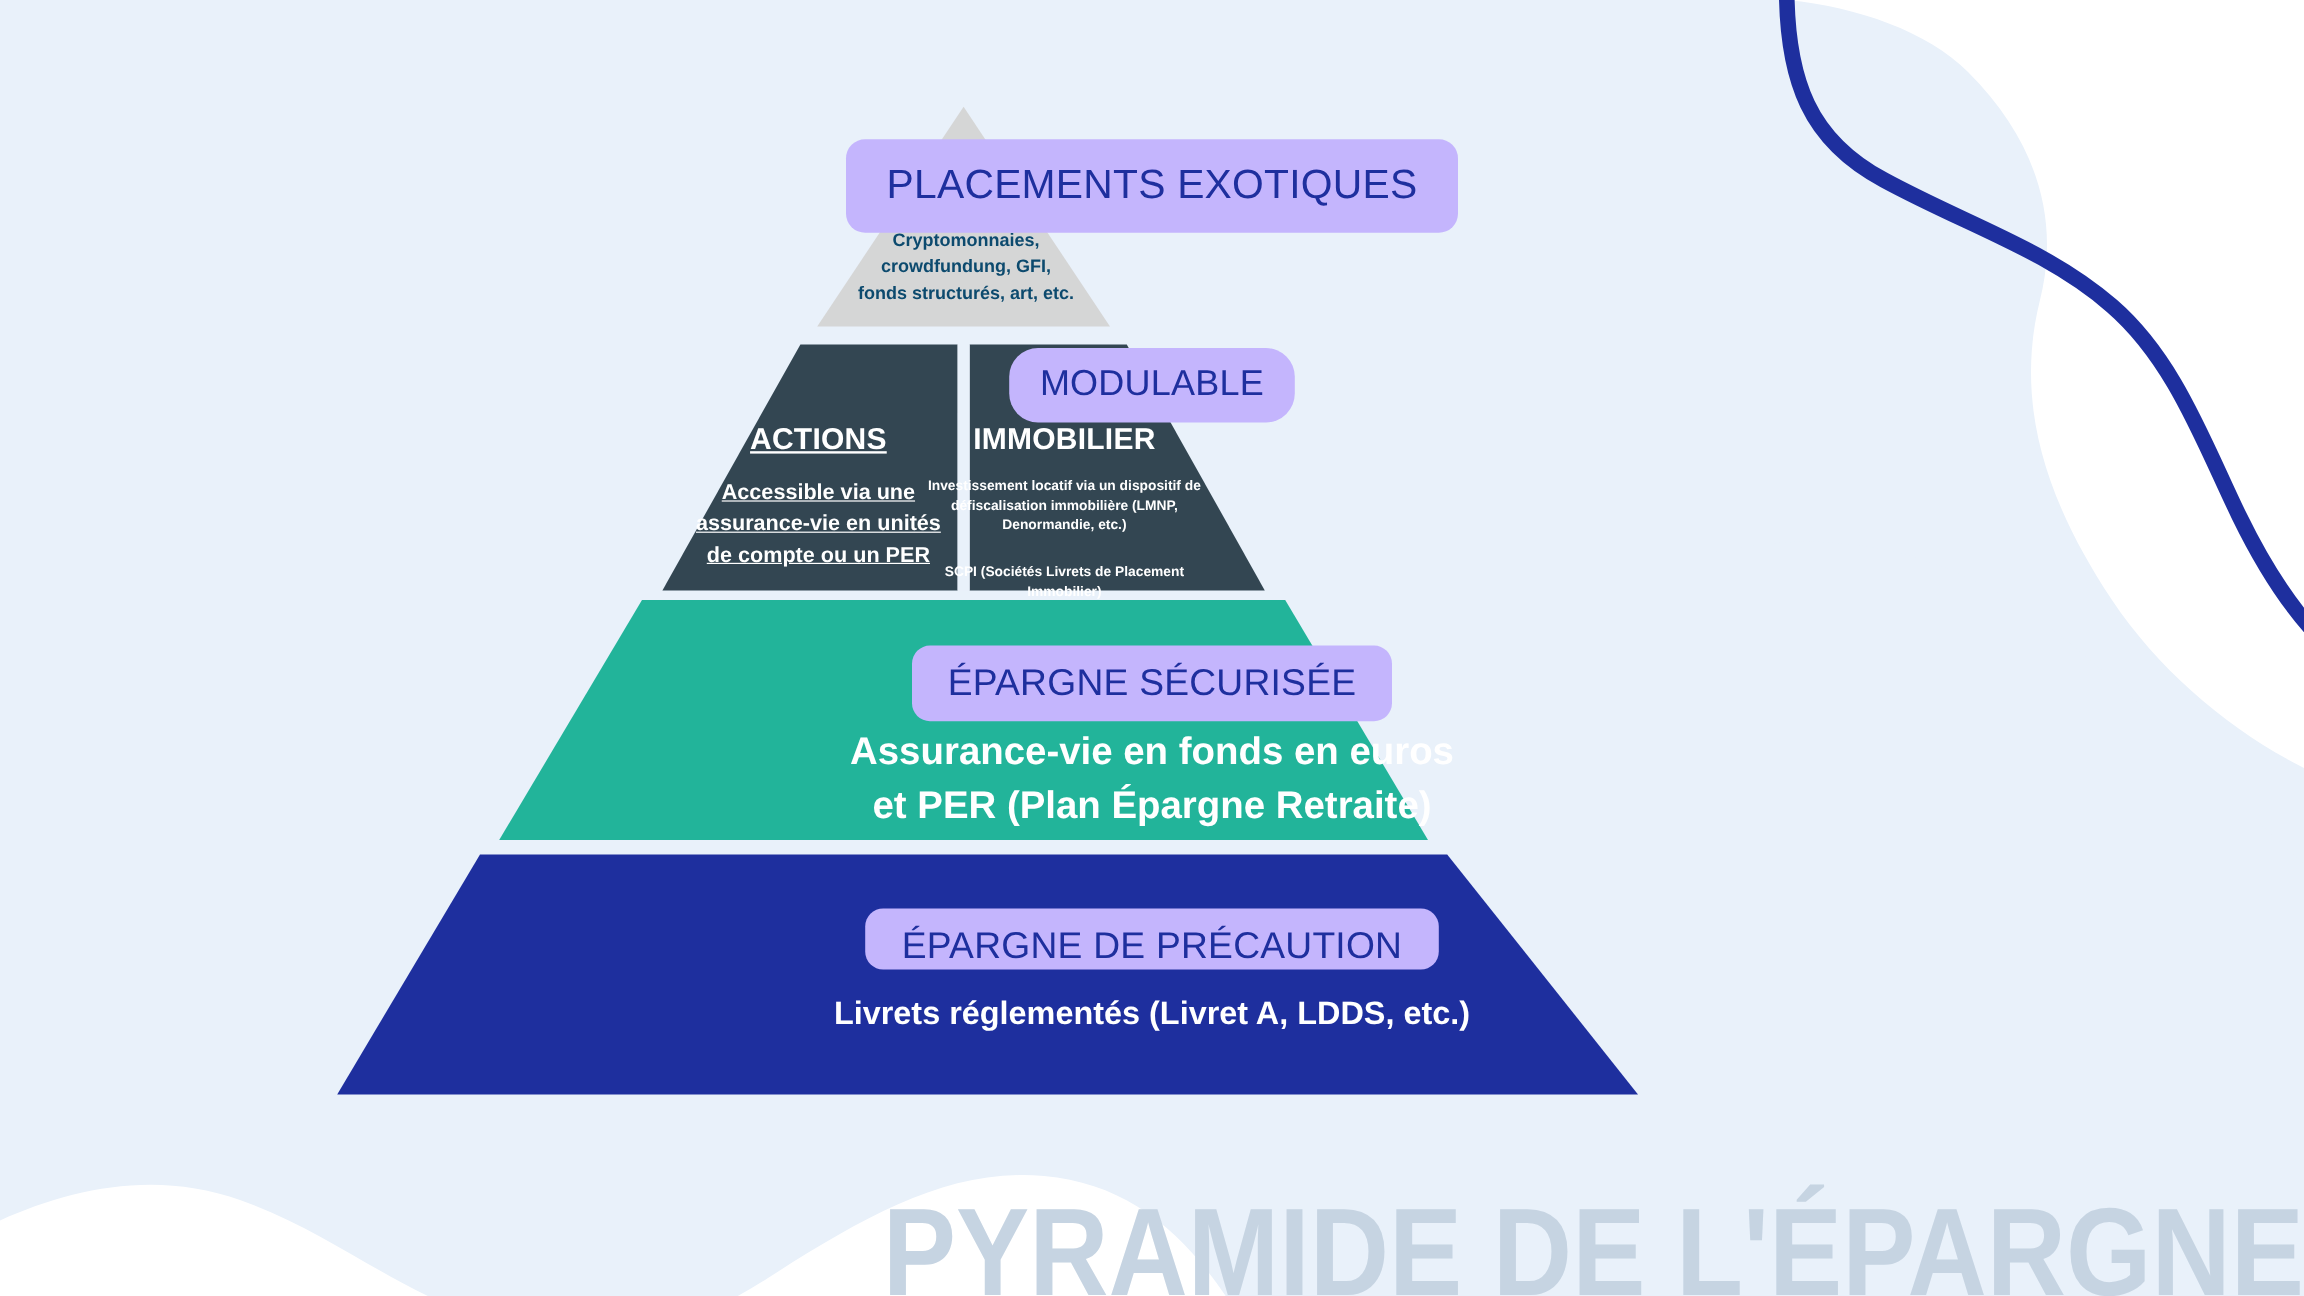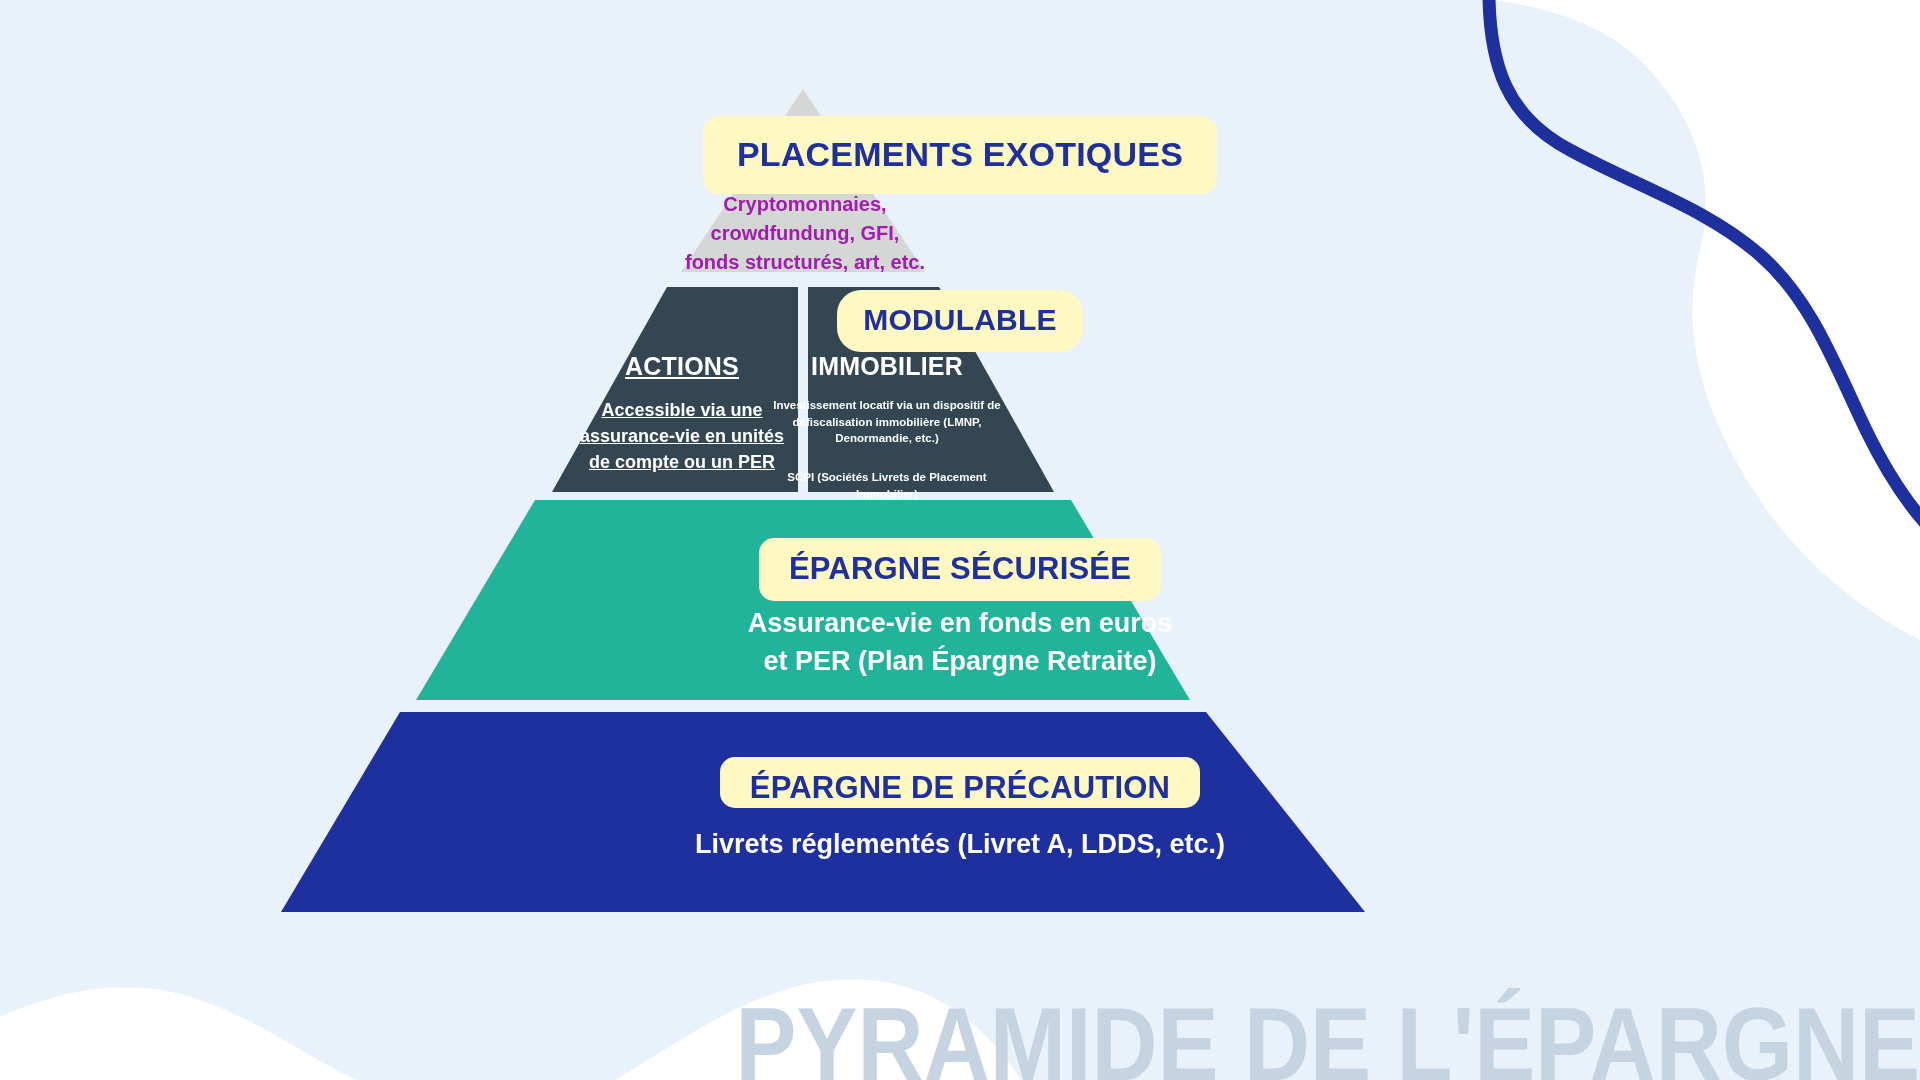--- a/index.html
+++ b/index.html
@@ -39,24 +39,24 @@
     position: absolute;
     left: 0;
     top: 0;
     width: 1920px;
     height: 1080px;
     overflow: visible;
   }
 
   .pill {
     display: inline-block;
-    background: #fef9c3;
+    background: #c4b5fd;
     color: #1e2f9e;
     border-radius: 14px;
-    font-weight: 700;
+    font-weight: 400;
     letter-spacing: 0.2px;
     white-space: nowrap;
     line-height: 1;
   }
 
   
   #apex-pill-wrap {
     position: absolute;
     left: 0;
     top: 116px;
@@ -68,22 +68,22 @@
     font-size: 34px;
     padding: 21px 34px 23px;
     border-radius: 16px;
   }
   #apex-desc {
     position: absolute;
     left: 660px;
     top: 190px;
     width: 290px;
     text-align: center;
-    color: #a21caf;
-    font-size: 20px;
+    color: #0c4a6e;
+    font-size: 15px;
     font-weight: 600;
     line-height: 1.45;
     z-index: 5;
   }
 
   
   #mod-pill-wrap {
     position: absolute;
     left: 0;
     top: 290px;
@@ -142,21 +142,21 @@
     padding: 15px 30px 17px;
     border-radius: 15px;
   }
   #sec-desc {
     position: absolute;
     left: 0;
     top: 604px;
     width: 1920px;
     text-align: center;
     color: #ffffff;
-    font-size: 27px;
+    font-size: 32px;
     font-weight: 600;
     line-height: 1.42;
     z-index: 5;
   }
 
   
   #pre-pill-wrap {
     position: absolute;
     left: 0;
     top: 757px;

